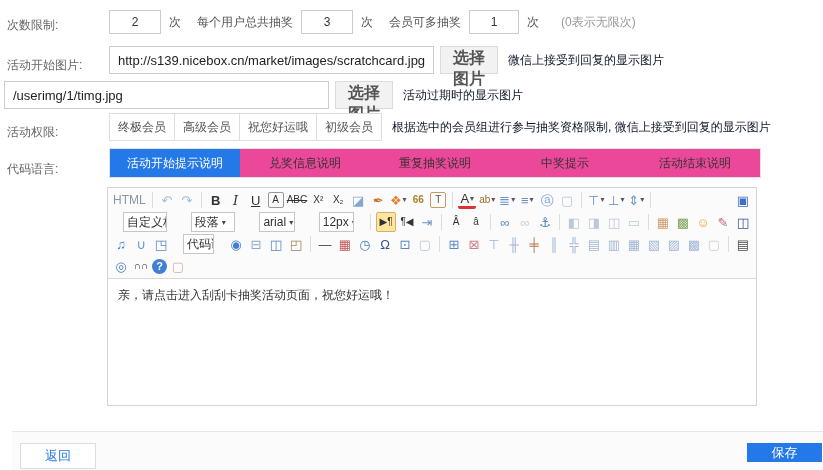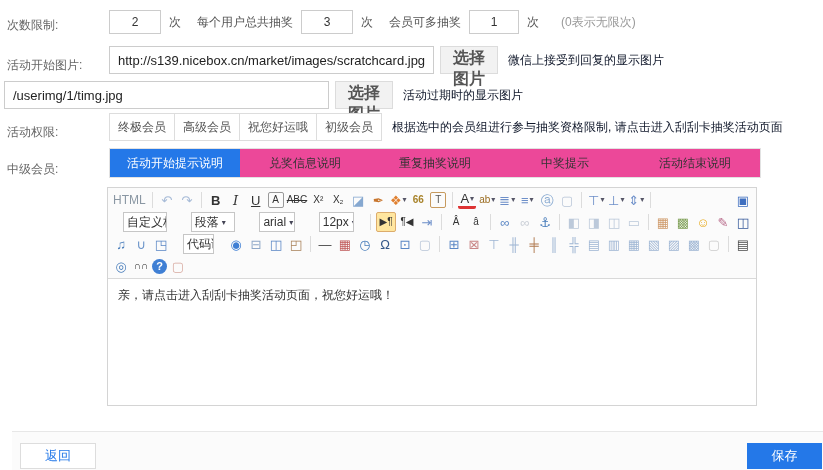--- a/index.html
+++ b/index.html
@@ -34,21 +34,21 @@
   .tb-i.redbar{border-bottom:3px solid #d33;height:15px;}
   .tb-i.circ{background:#3f7fd4;border-radius:50%;width:15px;height:15px;min-width:15px;font-size:11px;font-weight:bold;}
   .tb-txt{font-size:12px;font-weight:normal;letter-spacing:0;margin:0 2px;cursor:pointer;}
   .tb-sep{width:1px;height:16px;background:#dcdcdc;margin:0 4px;flex-shrink:0;}
   .tb-sel{display:inline-flex;align-items:center;justify-content:flex-start;height:20px;border:1px solid #c6c6c6;background:#fff;font-size:12px;color:#333;padding:0 3px;margin:0 12px;border-radius:0;box-sizing:border-box;cursor:pointer;white-space:nowrap;overflow:hidden;}
   .tb-sel .caret{color:#445;font-size:8px;margin-left:3px;}
   .icaret{font-size:8px;color:#556;margin-left:1px;}
   .ed-body{flex:1;padding:8px 10px;font-size:12px;color:#333;overflow:hidden;cursor:text;}
   .footer{position:absolute;left:12px;top:431px;width:823px;height:39px;background:#fbfbfb;border-top:1px solid #e7e7e7;box-sizing:border-box;}
   .btn-back{position:absolute;left:8px;top:11px;width:76px;height:26px;background:#fff;border:1px solid #ddd;font-size:13px;cursor:pointer;}
-  .btn-save{position:absolute;left:735px;top:11px;width:75px;height:26px;border:none;color:#fff;font-size:13px;cursor:pointer;}
+  .btn-save{position:absolute;left:735px;top:11px;width:75px;height:19px;border:none;color:#fff;font-size:13px;cursor:pointer;}
 </style>
 </head>
 <body>
 
 <div class="page">
 
   <div class="row" style="top:8px;height:26px;">
     <span class="lab">次数限制:</span>
     <div class="content">
       <input class="numin" type="text" value="2" style="">
@@ -82,26 +82,26 @@
     </div>
   </div>
 
   <div class="row" style="top:113px;height:28px;">
     <span class="lab">活动权限:</span>
     <div class="content">
       <span class="mbtn">终极会员</span>
       <span class="mbtn">高级会员</span>
       <span class="mbtn">祝您好运哦</span>
       <span class="mbtn">初级会员</span>
-      <span class="hint">根据选中的会员组进行参与抽奖资格限制, 请点击进入刮刮卡抽奖活动页面</span>
+      <span class="hint">根据选中的会员组进行参与抽奖资格限制, 微信上接受到回复的显示图片</span>
     </div>
   </div>
 
   <div class="row" style="top:148px;height:30px;">
-    <span class="lab">中级会员:</span>
+    <span class="lab">代码语言:</span>
     <div class="content">
       <div class="tabbar">
         <div class="tab active" style="background: rgb(36, 120, 232);">活动开始提示说明</div>
         <div class="tab">兑奖信息说明</div>
         <div class="tab">重复抽奖说明</div>
         <div class="tab">中奖提示</div>
         <div class="tab">活动结束说明</div>
       </div>
     </div>
   </div>

